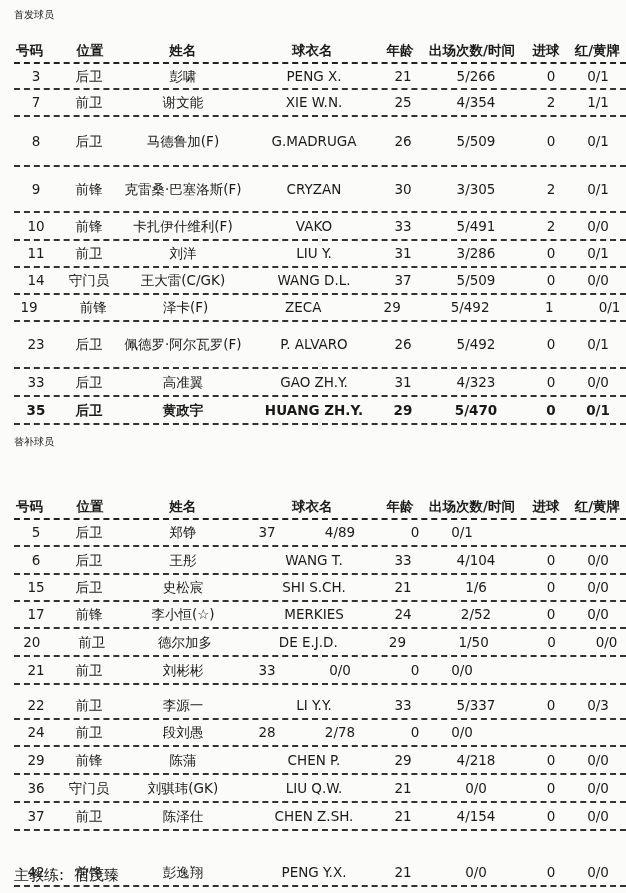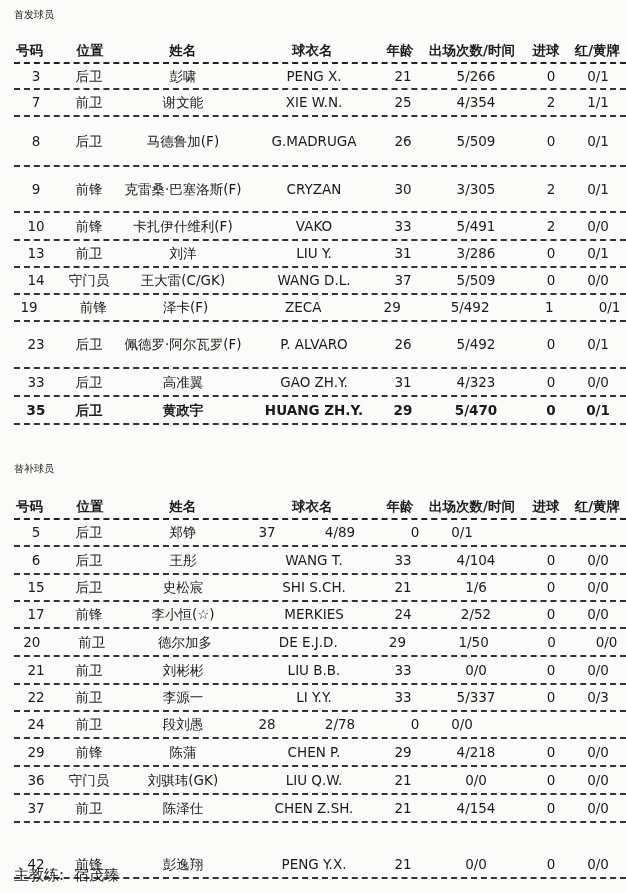--- a/index.html
+++ b/index.html
@@ -107,21 +107,21 @@
         <div class="c c-num">10</div>
         <div class="c c-pos">前锋</div>
         <div class="c c-name">卡扎伊什维利(F)</div>
         <div class="c c-shirt">VAKO</div>
         <div class="c c-age">33</div>
         <div class="c c-apps">5/491</div>
         <div class="c c-goals">2</div>
         <div class="c c-cards">0/0</div>
       </div>
       <div class="row" style="height: 27px;">
-        <div class="c c-num">13</div>
+        <div class="c c-num">11</div>
         <div class="c c-pos">前卫</div>
         <div class="c c-name">刘洋</div>
         <div class="c c-shirt">LIU Y.</div>
         <div class="c c-age">31</div>
         <div class="c c-apps">3/286</div>
         <div class="c c-goals">0</div>
         <div class="c c-cards">0/1</div>
       </div>
       <div class="row" style="height: 27px;">
         <div class="c c-num">14</div>
@@ -169,21 +169,21 @@
         <div class="c c-name">黄政宇</div>
         <div class="c c-shirt">HUANG ZH.Y.</div>
         <div class="c c-age">29</div>
         <div class="c c-apps">5/470</div>
         <div class="c c-goals">0</div>
         <div class="c c-cards">0/1</div>
       </div>
     </div>
 </div>
 
-<div class="section-title" style="top:462px;">替补球员</div>
+<div class="section-title" style="top:435px;">替补球员</div>
 
 <div class="tbl" style="top:494px;">
   <div class="row header">
     <div class="c c-num">号码</div>
     <div class="c c-pos">位置</div>
     <div class="c c-name">姓名</div>
     <div class="c c-shirt">球衣名</div>
     <div class="c c-age">年龄</div>
     <div class="c c-apps">出场次数/时间</div>
     <div class="c c-goals">进球</div>
@@ -236,27 +236,26 @@
         <div class="c c-shirt">DE E.J.D.</div>
         <div class="c c-age">29</div>
         <div class="c c-apps">1/50</div>
         <div class="c c-goals">0</div>
         <div class="c c-cards">0/0</div>
       </div>
       <div class="row" style="height: 28px;">
         <div class="c c-num">21</div>
         <div class="c c-pos">前卫</div>
         <div class="c c-name">刘彬彬</div>
-        <div class="c c-shirt">LIU B.B.</div>
         <div class="c c-age">33</div>
         <div class="c c-apps">0/0</div>
         <div class="c c-goals">0</div>
         <div class="c c-cards">0/0</div>
       </div>
-      <div class="row" style="height: 27px;">
+      <div class="row" style="height: 27px; margin-top: 8px;">
         <div class="c c-num">22</div>
         <div class="c c-pos">前卫</div>
         <div class="c c-name">李源一</div>
         <div class="c c-shirt">LI Y.Y.</div>
         <div class="c c-age">33</div>
         <div class="c c-apps">5/337</div>
         <div class="c c-goals">0</div>
         <div class="c c-cards">0/3</div>
       </div>
       <div class="row" style="height: 27px;">

